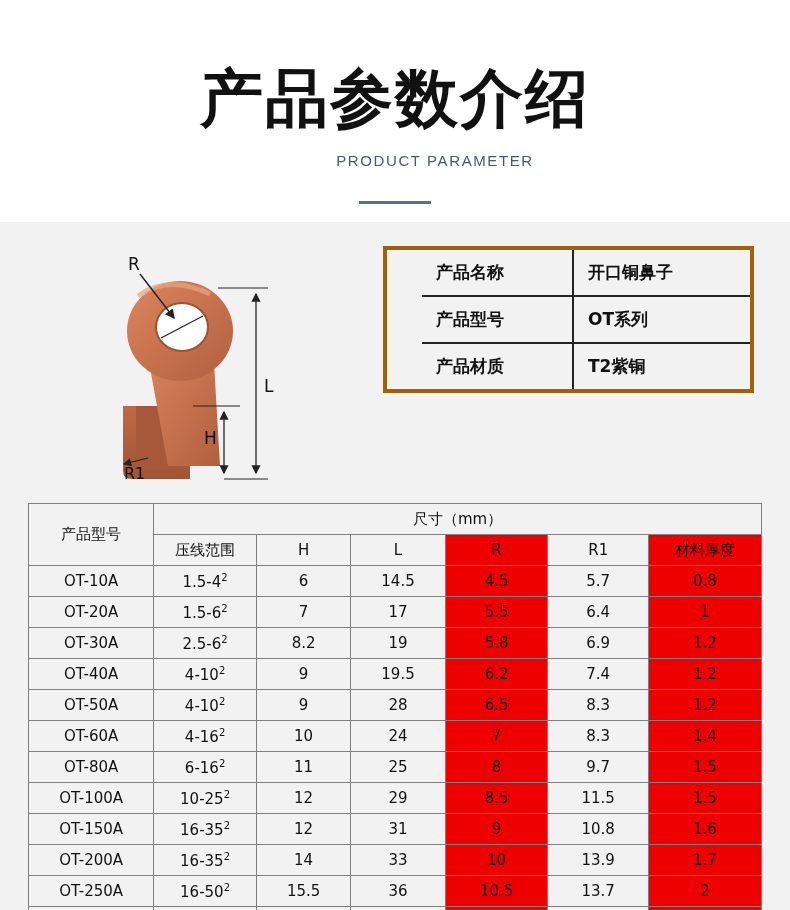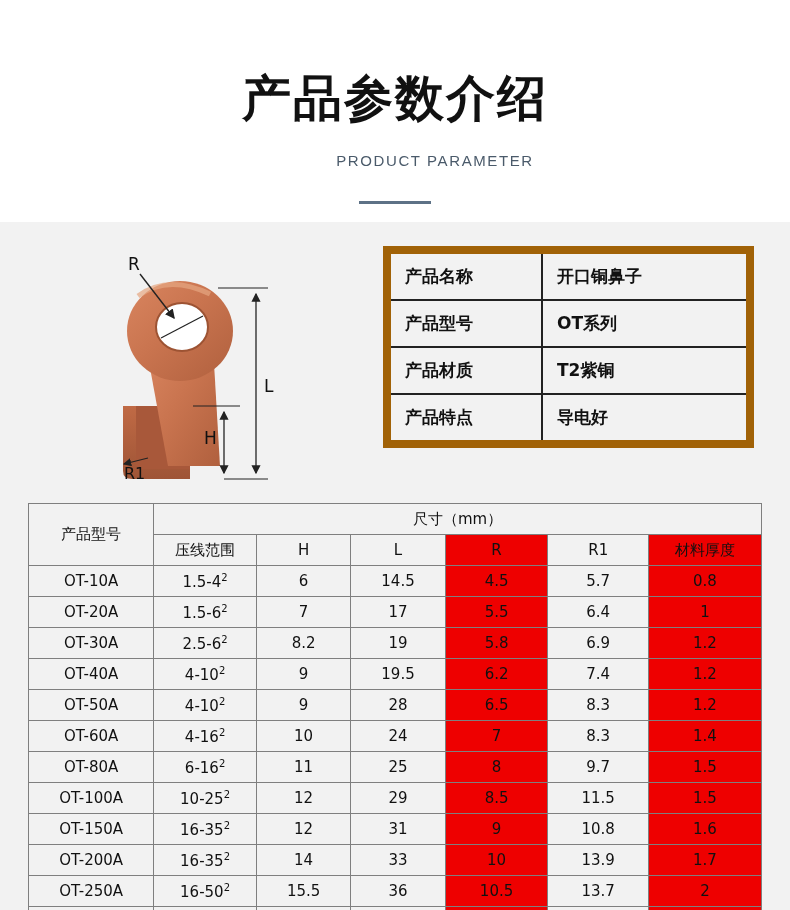--- a/index.html
+++ b/index.html
@@ -27,21 +27,21 @@
     width: 790px;
     height: 222px;
     background: #ffffff;
   }
   .title-cn {
     position: absolute;
     left: 0; top: 68px;
     width: 790px;
     text-align: center;
     font-family: "DejaVu Sans", sans-serif;
-    font-size: 49px;
+    font-size: 63px;
     font-weight: 700;
     color: #111111;
     letter-spacing: 2px;
     line-height: 62px;
   }
   .title-en {
     position: absolute;
     left: 0; top: 152px;
     width: 790px;
     text-align: center;
@@ -76,23 +76,24 @@
     width: 330px;
     height: 255px;
   }
   .drawing svg { display:block; }
 
   
   .spec-table {
     position: absolute;
     left: 383px; top: 246px;
     width: 371px;
-    border: 8px solid #a16207;
+    border: 4px solid #a16207;
     background: #f2f2f2;
     box-sizing: border-box;
+    padding-left: 35px;
   }
   .spec-row {
     display: flex;
     height: 45px;
     border-bottom: 2px solid #222222;
   }
   .spec-row:last-child { border-bottom: none; }
   .spec-key {
     width: 152px;
     border-right: 2px solid #222222;
@@ -228,24 +229,20 @@
       <div class="spec-key">产品名称</div>
       <div class="spec-val">开口铜鼻子</div>
     </div>
     <div class="spec-row">
       <div class="spec-key">产品型号</div>
       <div class="spec-val">OT系列</div>
     </div>
     <div class="spec-row">
       <div class="spec-key">产品材质</div>
       <div class="spec-val">T2紫铜</div>
-    </div>
-    <div class="spec-row">
-      <div class="spec-key">产品特点</div>
-      <div class="spec-val">导电好</div>
     </div>
   </div>
 
   <div class="data-table-wrap">
     <table class="data">
       <colgroup>
         <col class="col-model">
           <col class="col-range">
           <col class="col-h">
           <col class="col-l">

